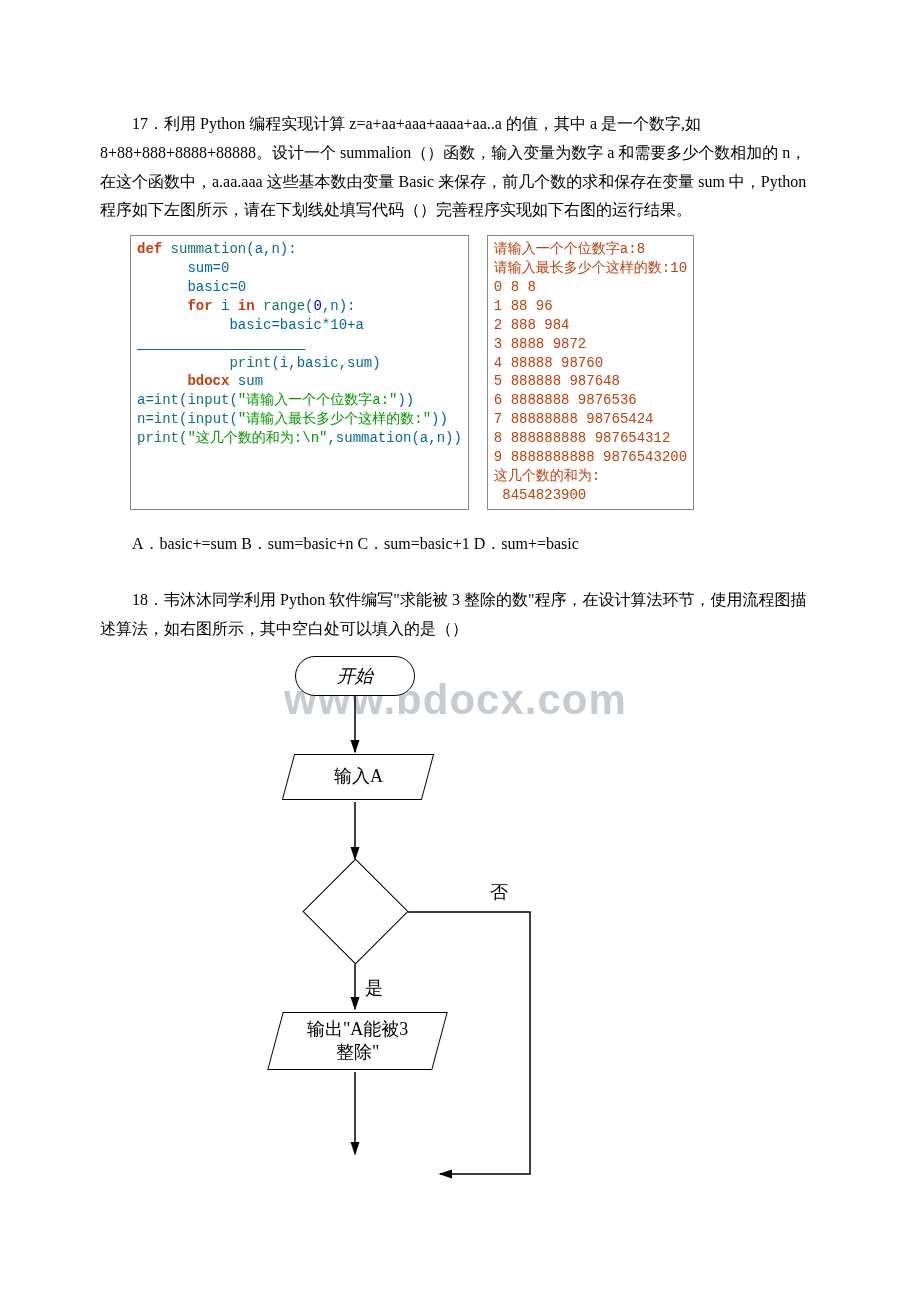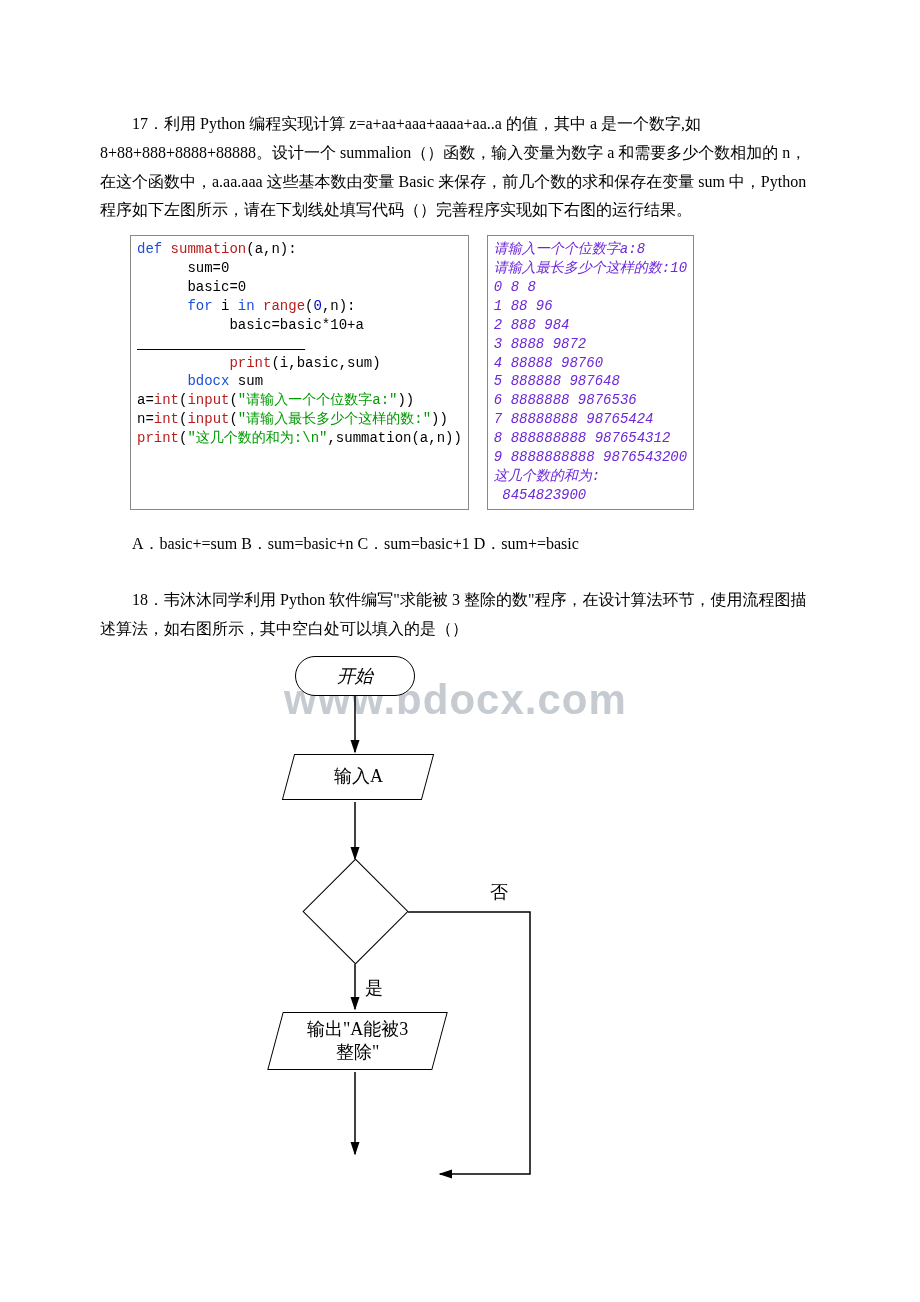--- a/index.html
+++ b/index.html
@@ -22,26 +22,26 @@
     border: 1px solid #888;
     padding: 4px 6px;
     font-family: Consolas, "Courier New", monospace;
     font-size: 14px;
     line-height: 1.35;
     white-space: pre;
     background: #fff;
   }
   .code-box { flex: 0 0 auto; }
   .output-box { flex: 0 0 auto; }
-  .kw-blue { color: #b91c1c; }
-  .kw-orange { color: #1d4ed8; }
+  .kw-blue { color: #0f766e; }
+  .kw-orange { color: #c2410c; font-weight: bold; }
   .str-green { color: #009900; }
   .num-blue { color: #0000cc; }
-  .out-blue { color: #6d28d9; font-style: italic; }
-  .py-black { color: #000000; }
+  .out-blue { color: #c2410c; }
+  .py-black { color: #0369a1; }
   .options { text-indent: 2em; margin-bottom: 28px; }
   .flowchart-wrap {
     position: relative;
     width: 430px;
     height: 570px;
     margin: 10px auto 0 140px;
   }
   .watermark {
     position: absolute;
     top: 8px;

